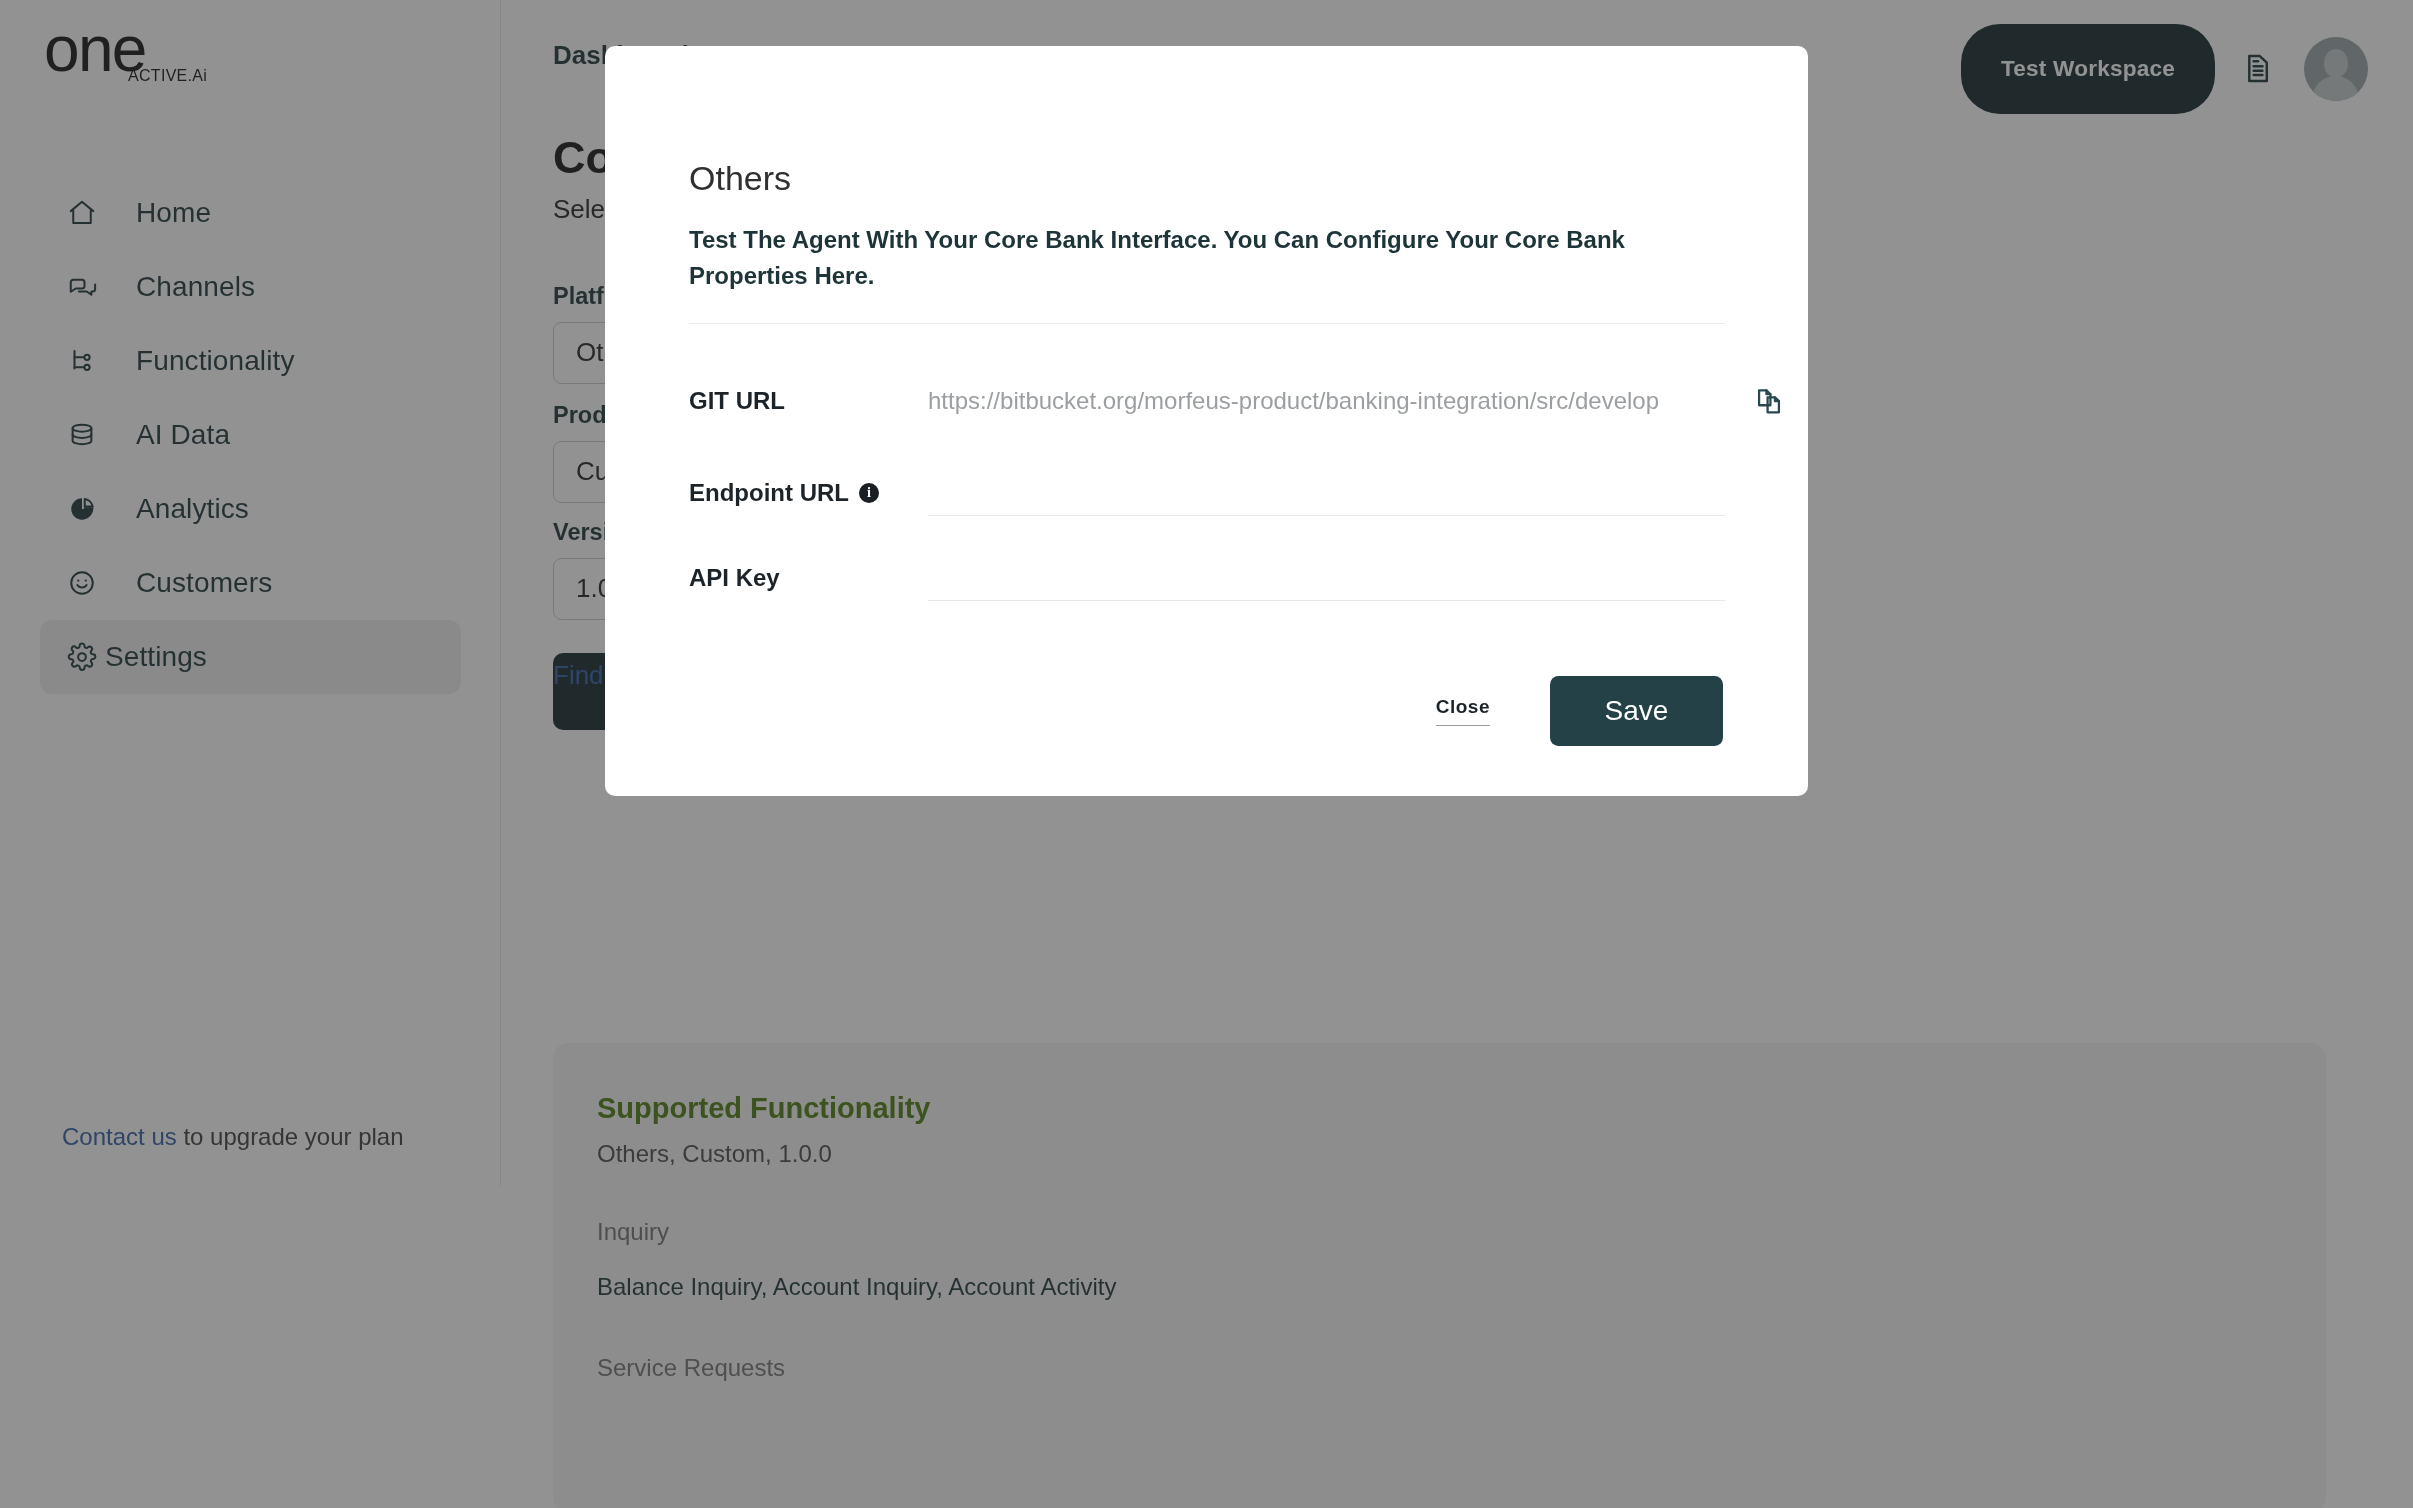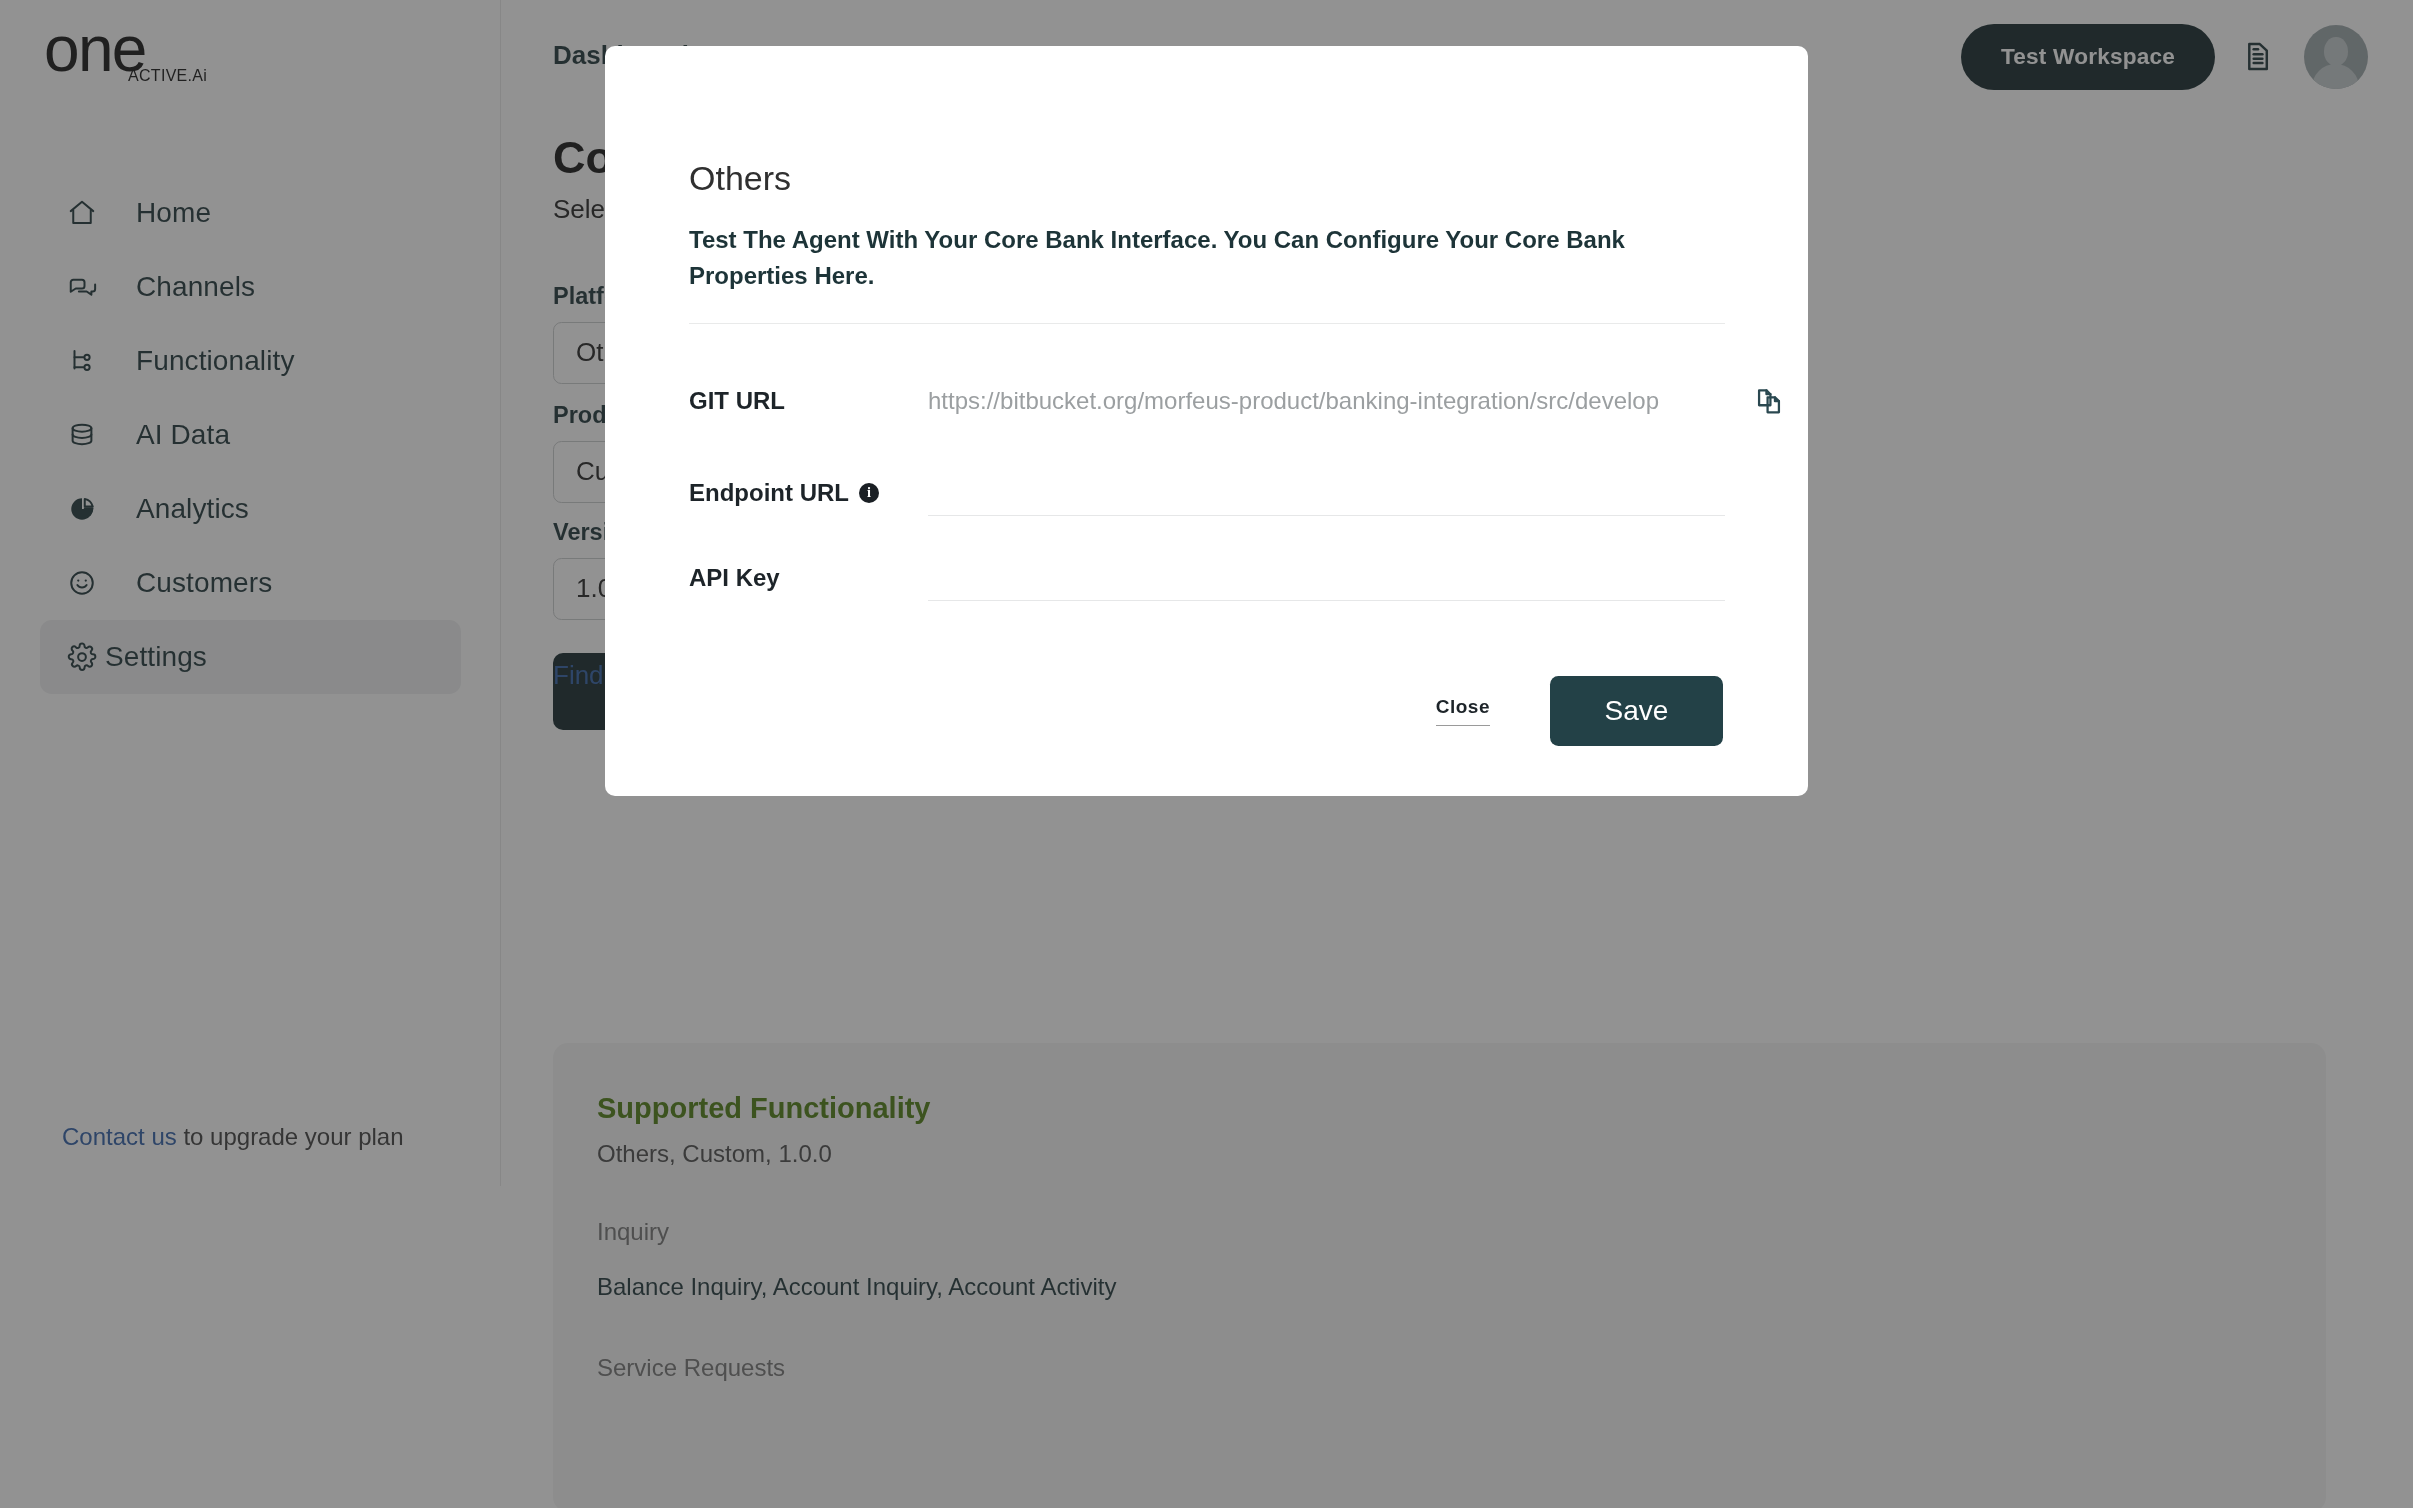--- a/index.html
+++ b/index.html
@@ -131,21 +131,21 @@
     align-items: center;
     column-gap: 27px;
   }
   #workspace-chip {
     background: #112529;
     color: #ffffff;
     font-size: 22.6px;
     font-weight: 700;
     letter-spacing: 0.2px;
     border-radius: 39px;
-    padding: 20px 40px;
+    padding: 32px 40px;
     white-space: nowrap;
     border: none;
     cursor: pointer;
     font-family: "Liberation Sans", sans-serif;
   }
   #docs-icon { color: #1d3438; cursor: pointer; display: block; }
   #avatar {
     width: 64px; height: 64px;
     border-radius: 50%;
     background: #9aa5a8;

